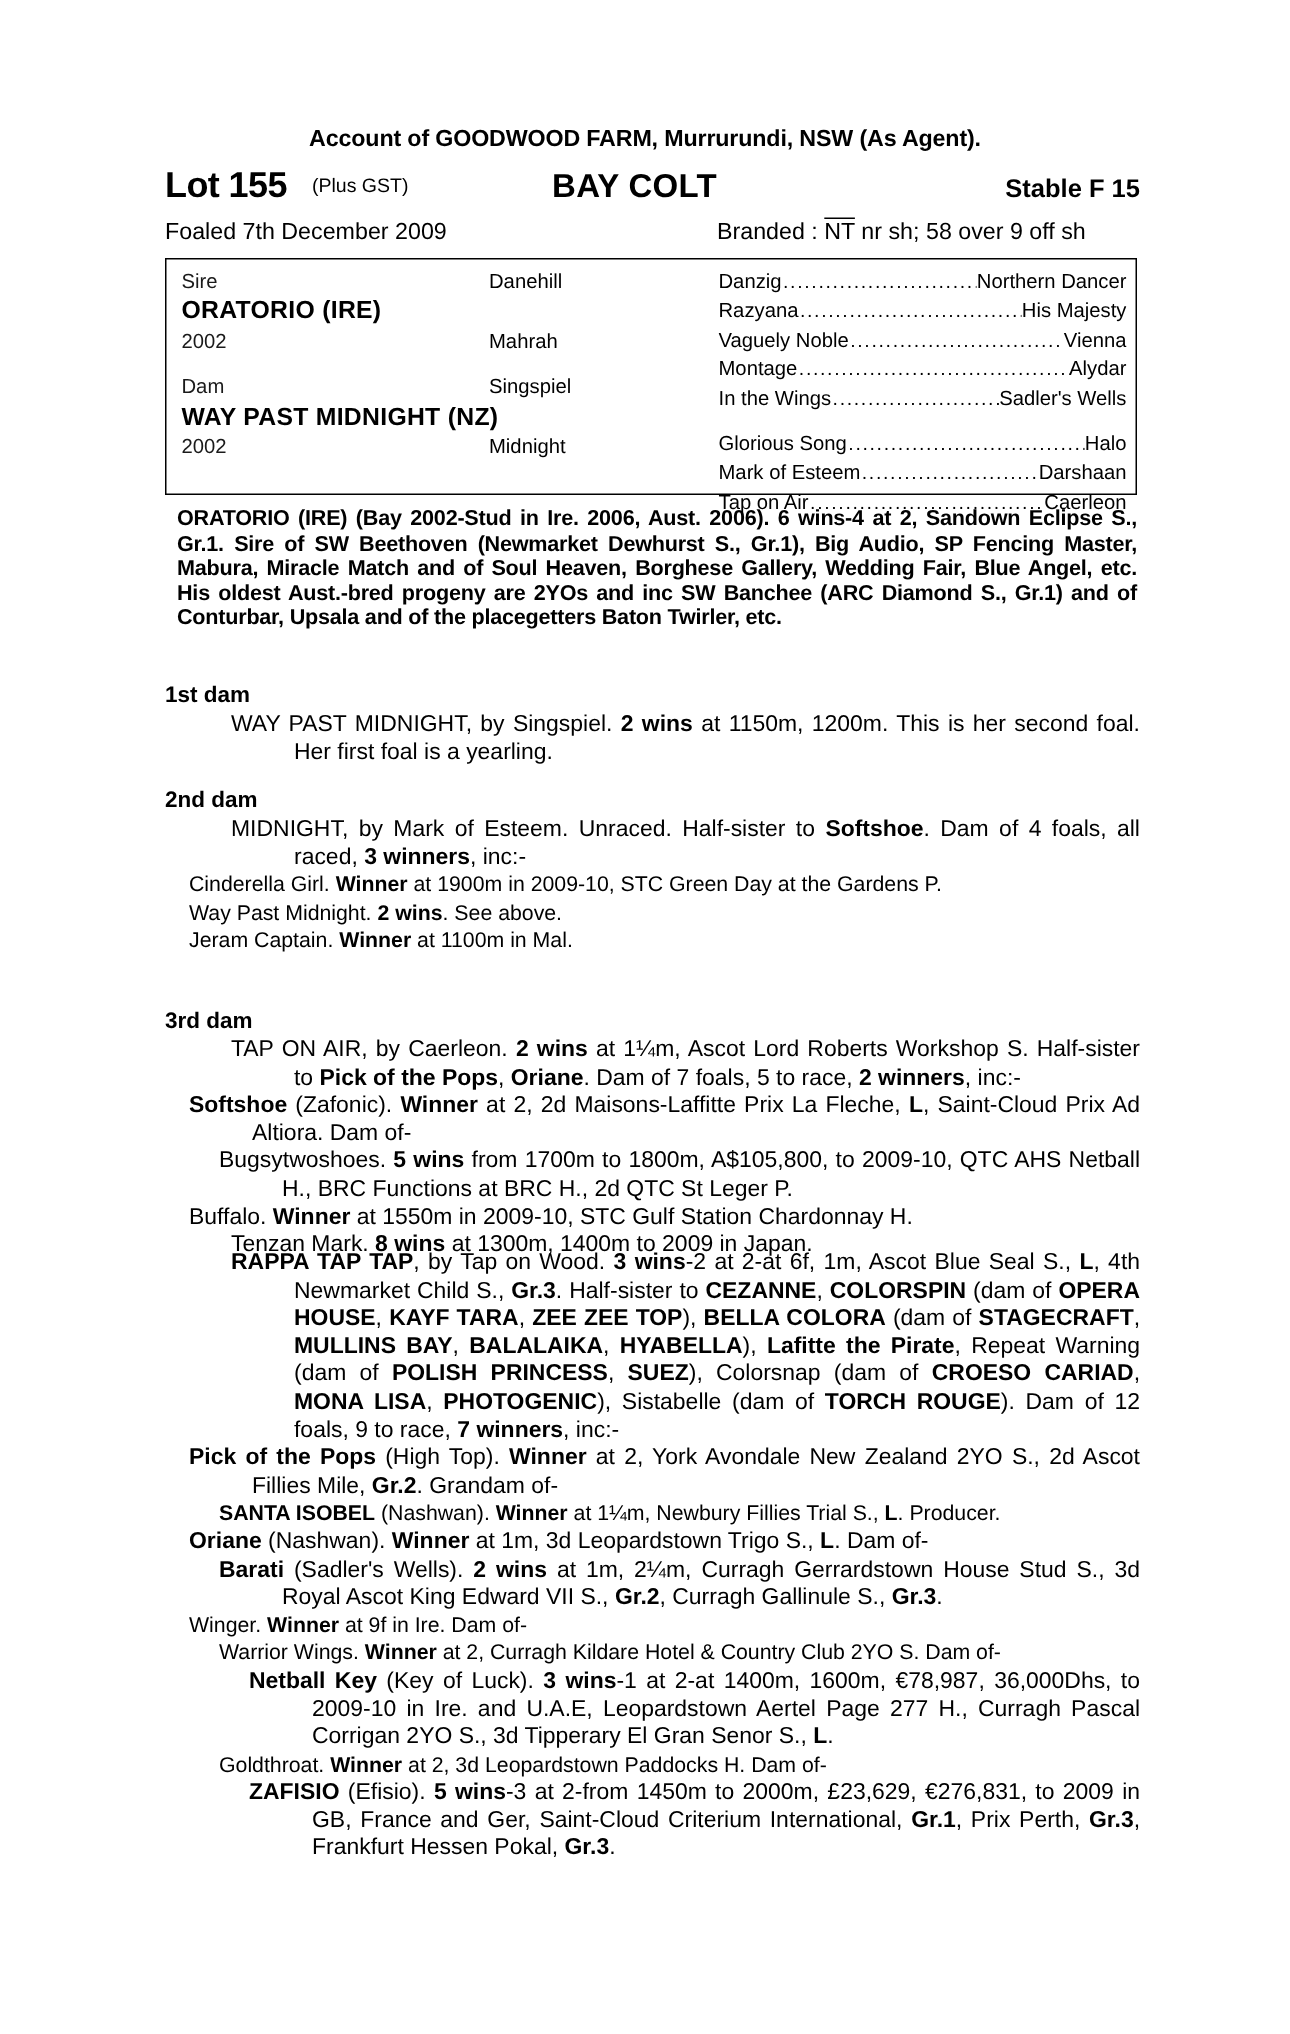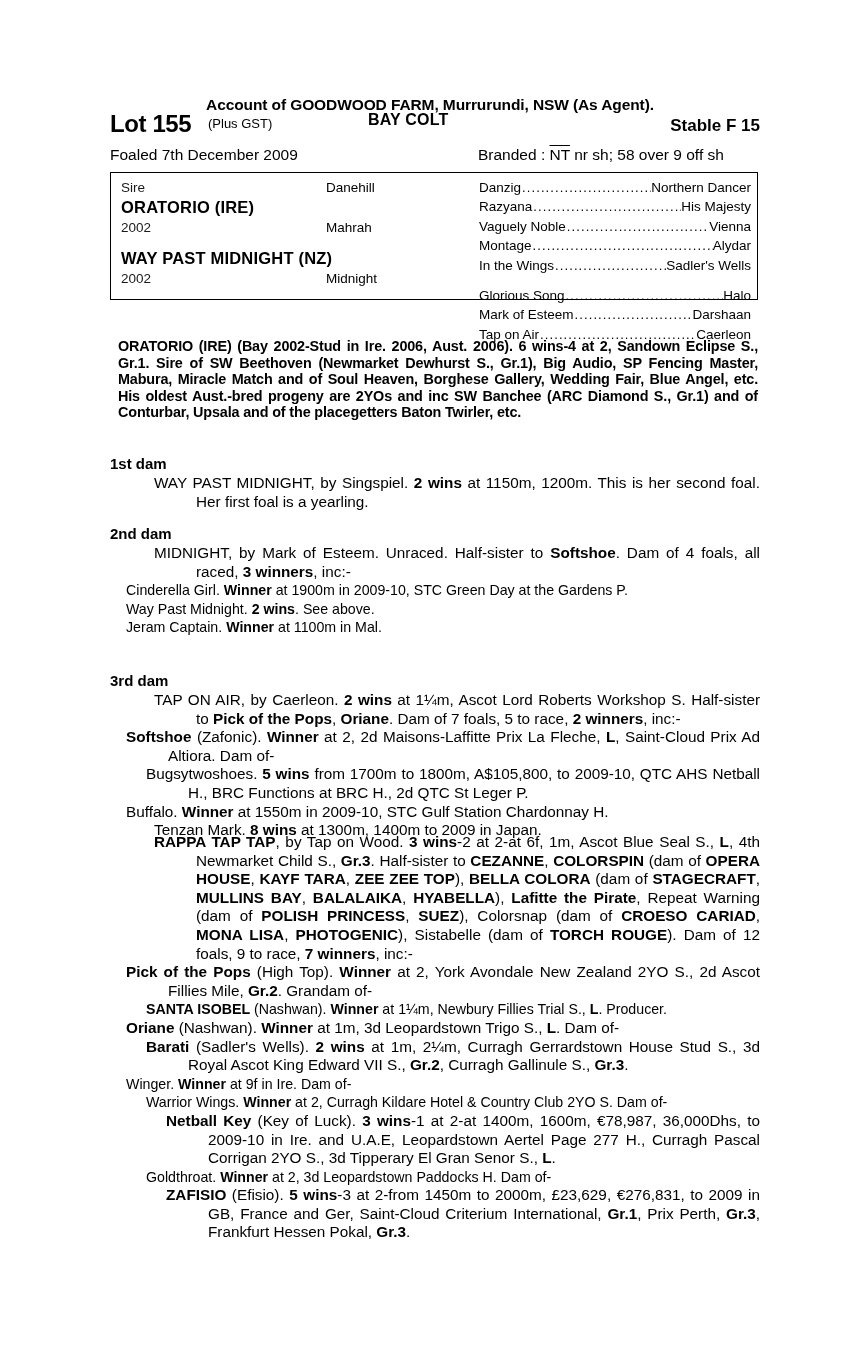--- a/index.html
+++ b/index.html
@@ -19,21 +19,21 @@
   .page {
     position: absolute;
     left: 0; top: 0;
     width: 860px;
     height: 1356px;
   }
 
   
   .account-line {
     position: absolute;
-    left: 0; top: 96px;
+    left: 0; top: 84px;
     width: 860px;
     text-align: center;
     font-weight: bold;
     font-size: 15.5px;
     letter-spacing: -0.1px;
   }
   .lot-row {
     position: absolute;
     left: 110px; top: 112px;
     width: 650px;
@@ -49,21 +49,21 @@
   .plus-gst {
     position: absolute;
     left: 98px; top: 4px;
     font-size: 13px;
     color: #000000;
   }
   .colt-type {
     position: absolute;
     left: 258px; top: -1px;
     font-weight: bold;
-    font-size: 16px;
+    font-size: 22px;
     letter-spacing: 0.2px;
   }
   .stable {
     position: absolute;
     right: 0; top: 4px;
     font-weight: bold;
     font-size: 17px;
   }
   .foaled {
     position: absolute;
@@ -78,21 +78,21 @@
   }
   .overline {
     text-decoration: overline;
   }
 
   
   .ped-box {
     position: absolute;
     left: 110px; top: 172px;
     width: 648px;
-    height: 128px;
+    height: 158px;
     border: 1.6px solid #000;
     box-sizing: border-box;
   }
   .ped-left {
     position: absolute;
     left: 10px; top: 5px;
     width: 360px;
     font-size: 13.5px;
     line-height: 19.4px;
   }
@@ -197,20 +197,24 @@
         <span class="gp">Danehill</span>
       </div>
       <div class="ped-row nm">
         <span class="name">ORATORIO (IRE)</span>
       </div>
       <div class="ped-row">
         <span class="label">2002</span>
         <span class="gp">Mahrah</span>
       </div>
       <div class="ped-gap"></div>
+      <div class="ped-row">
+        <span class="label">Dam</span>
+        <span class="gp">Singspiel</span>
+      </div>
       <div class="ped-row nm">
         <span class="name">WAY PAST MIDNIGHT (NZ)</span>
       </div>
       <div class="ped-row">
         <span class="label">2002</span>
         <span class="gp">Midnight</span>
       </div>
     </div>
 
     <div class="ped-right" id="ped-right">

